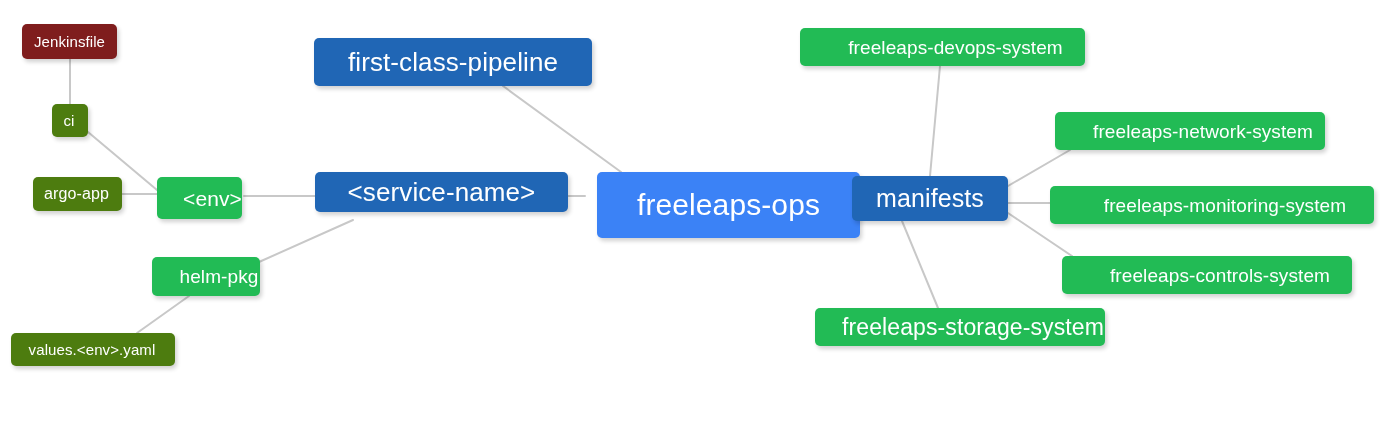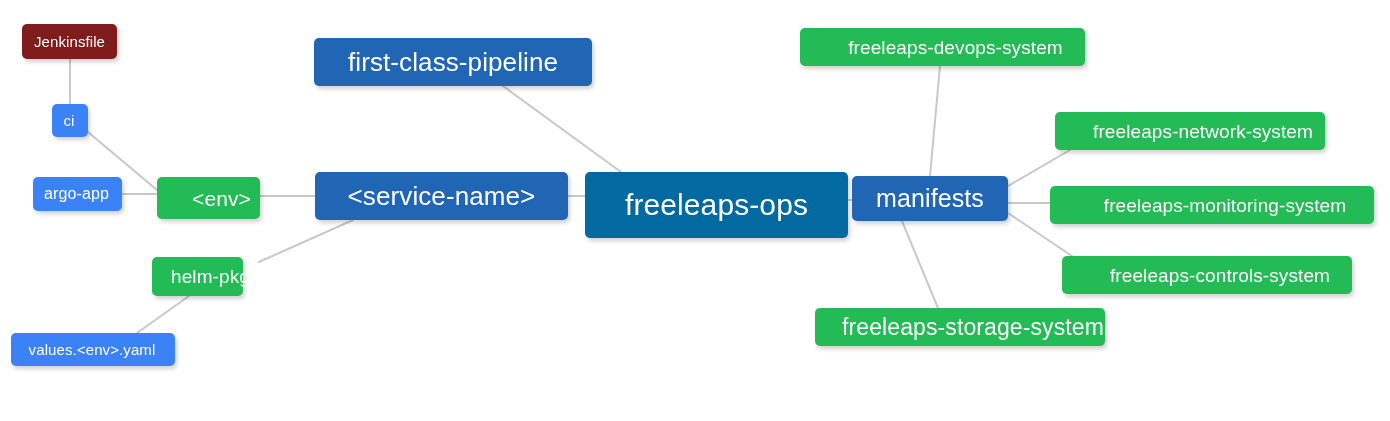--- a/index.html
+++ b/index.html
@@ -30,25 +30,25 @@
     align-items: center;
     justify-content: center;
     color: #ffffff;
     border-radius: 5px;
     white-space: nowrap;
     box-shadow: 2px 3px 4px rgba(0,0,0,0.18);
     letter-spacing: 0.1px;
     line-height: 1;
     padding: 0 10px;
   }
-  .n-root   { background: #0369a1; }
+  .n-root   { background: #3b82f6; margin-left: 12px; }
   .n-blue   { background: #2066b5; }
   .n-green  { background: #22bb55; padding-left: 36px; }
   .n-orange { background: #7f1d1d; }
-  .n-red    { background: #3b82f6; padding-left: 8px; }
+  .n-red    { background: #4d7c0f; padding-left: 8px; }
 </style>
 </head>
 <body>
 
 <div id="canvas">
   <svg id="edges" viewBox="0 0 1390 421" xmlns="http://www.w3.org/2000/svg">
       <line x1="70" y1="59" x2="70" y2="104" stroke="#c8c8c8" stroke-width="2" stroke-linecap="round"></line>
       <line x1="88" y1="132" x2="157" y2="190" stroke="#c8c8c8" stroke-width="2" stroke-linecap="round"></line>
       <line x1="122" y1="194" x2="157" y2="194" stroke="#c8c8c8" stroke-width="2" stroke-linecap="round"></line>
       <line x1="244" y1="196" x2="315" y2="196" stroke="#c8c8c8" stroke-width="2" stroke-linecap="round"></line>
@@ -60,25 +60,25 @@
       <line x1="940" y1="66" x2="930" y2="176" stroke="#c8c8c8" stroke-width="2" stroke-linecap="round"></line>
       <line x1="1070" y1="150" x2="1008" y2="186" stroke="#c8c8c8" stroke-width="2" stroke-linecap="round"></line>
       <line x1="1050" y1="203" x2="1008" y2="203" stroke="#c8c8c8" stroke-width="2" stroke-linecap="round"></line>
       <line x1="1072" y1="256" x2="1008" y2="213" stroke="#c8c8c8" stroke-width="2" stroke-linecap="round"></line>
       <line x1="938" y1="308" x2="902" y2="221" stroke="#c8c8c8" stroke-width="2" stroke-linecap="round"></line>
     </svg>
   <div id="node-layer">
       <div class="node n-orange" style="left: 22px; top: 24px; width: 95px; height: 35px; font-size: 15px;">Jenkinsfile</div>
       <div class="node n-red" style="left: 52px; top: 104px; width: 36px; height: 33px; font-size: 15px;">ci</div>
       <div class="node n-red" style="left: 33px; top: 177px; width: 89px; height: 34px; font-size: 16px;">argo-app</div>
-      <div class="node n-green" style="left: 157px; top: 177px; width: 103px; height: 42px; font-size: 21px;">&lt;env&gt;</div>
-      <div class="node n-green" style="left: 152px; top: 257px; width: 91px; height: 39px; font-size: 19px;">helm-pkg</div>
+      <div class="node n-green" style="left: 157px; top: 177px; width: 85px; height: 42px; font-size: 21px;">&lt;env&gt;</div>
+      <div class="node n-green" style="left: 152px; top: 257px; width: 108px; height: 39px; font-size: 19px;">helm-pkg</div>
       <div class="node n-red" style="left: 11px; top: 333px; width: 164px; height: 33px; font-size: 15px;">values.&lt;env&gt;.yaml</div>
       <div class="node n-blue" style="left: 314px; top: 38px; width: 278px; height: 48px; font-size: 26px;">first-class-pipeline</div>
-      <div class="node n-blue" style="left: 315px; top: 172px; width: 253px; height: 48px; font-size: 26px;">&lt;service-name&gt;</div>
+      <div class="node n-blue" style="left: 315px; top: 172px; width: 253px; height: 40px; font-size: 26px;">&lt;service-name&gt;</div>
       <div class="node n-root" style="left: 585px; top: 172px; width: 263px; height: 66px; font-size: 30px;">freeleaps-ops</div>
       <div class="node n-blue" style="left: 852px; top: 176px; width: 156px; height: 45px; font-size: 25px;">manifests</div>
       <div class="node n-green" style="left: 800px; top: 28px; width: 285px; height: 38px; font-size: 19px;">freeleaps-devops-system</div>
       <div class="node n-green" style="left: 1055px; top: 112px; width: 270px; height: 38px; font-size: 19px;">freeleaps-network-system</div>
       <div class="node n-green" style="left: 1050px; top: 186px; width: 324px; height: 38px; font-size: 19px;">freeleaps-monitoring-system</div>
       <div class="node n-green" style="left: 1062px; top: 256px; width: 290px; height: 38px; font-size: 19px;">freeleaps-controls-system</div>
       <div class="node n-green" style="left: 815px; top: 308px; width: 290px; height: 38px; font-size: 23px;">freeleaps-storage-system</div>
     </div>
 </div>
 

